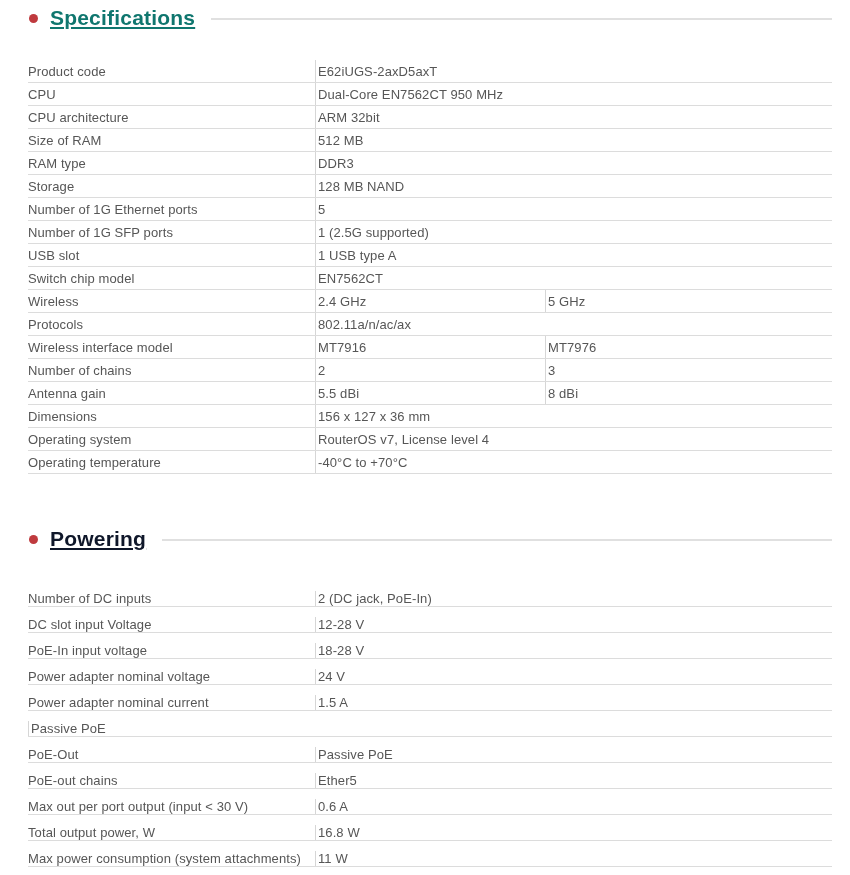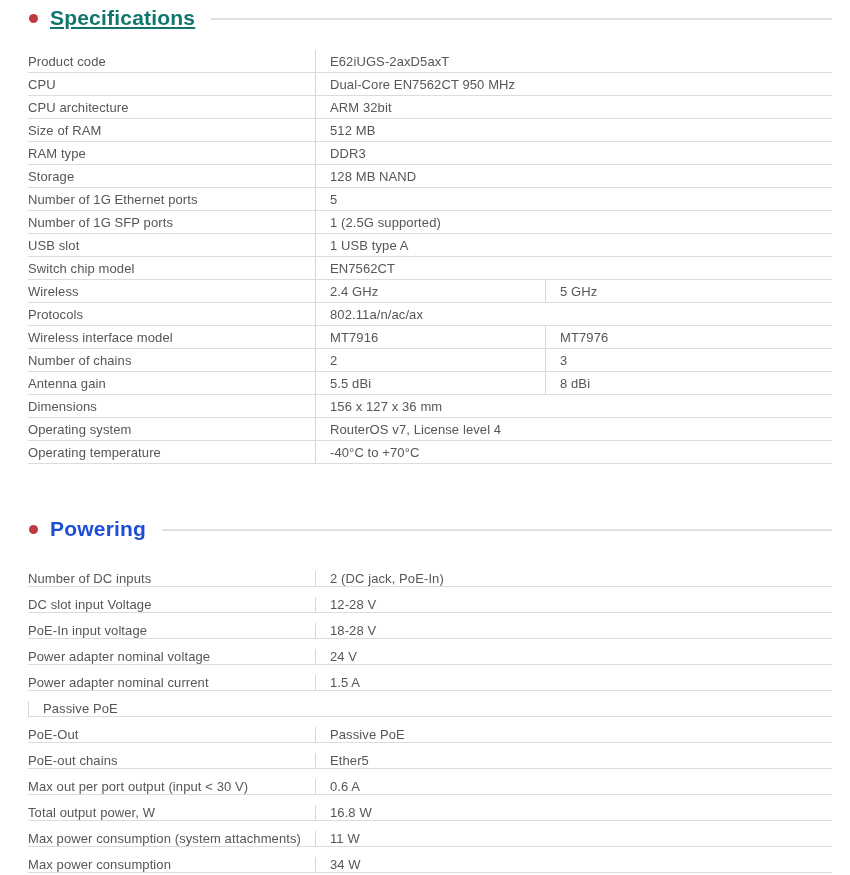--- a/index.html
+++ b/index.html
@@ -34,21 +34,21 @@
     white-space: nowrap;
   }
   .rule {
     flex: 1;
     height: 2px;
     background: #e0e0e0;
     margin-left: 16px;
     margin-top: 2px;
   }
   .spec-table {
-    margin-top: 20px;
+    margin-top: 30px;
   }
   .row {
     display: flex;
     align-items: stretch;
     border-bottom: 1px solid #dcdcdc;
   }
   .spec-rows .row { height: 23px; }
   .powering-rows .row { height: 26px; align-items: flex-end; }
   .cell {
     display: flex;
@@ -59,21 +59,21 @@
     overflow: hidden;
   }
   .cell.label {
     flex: none;
     width: 287px;
     padding-right: 10px;
   }
   .cell.value {
     flex: 1;
     border-left: 1px solid #d6d6d6;
-    padding-left: 14px;
+    padding-left: 2px;
   }
   .cell.value.half {
     flex: none;
     width: 230px;
   }
   .section-powering {
     margin-top: 53px;
   }
 </style>
 </head>
@@ -163,21 +163,21 @@
         <div class="row">
           <div class="cell label">Operating temperature</div>
           <div class="cell value">-40°C to +70°C</div>
         </div>
       </div>
   </section>
 
   <section class="section-powering">
     <div class="section-header">
       <span class="dot" style="background: rgb(191, 58, 62);"></span>
-      <h2 class="section-title" style="color: #1d4ed8;">Powering</h2>
+      <h2 class="section-title" style="color: #0f172a; text-decoration: underline;">Powering</h2>
       <span class="rule"></span>
     </div>
     <div class="spec-table powering-rows">
         <div class="row">
           <div class="cell label">Number of DC inputs</div>
           <div class="cell value">2 (DC jack, PoE-In)</div>
         </div>
         <div class="row">
           <div class="cell label">DC slot input Voltage</div>
           <div class="cell value">12-28 V</div>

